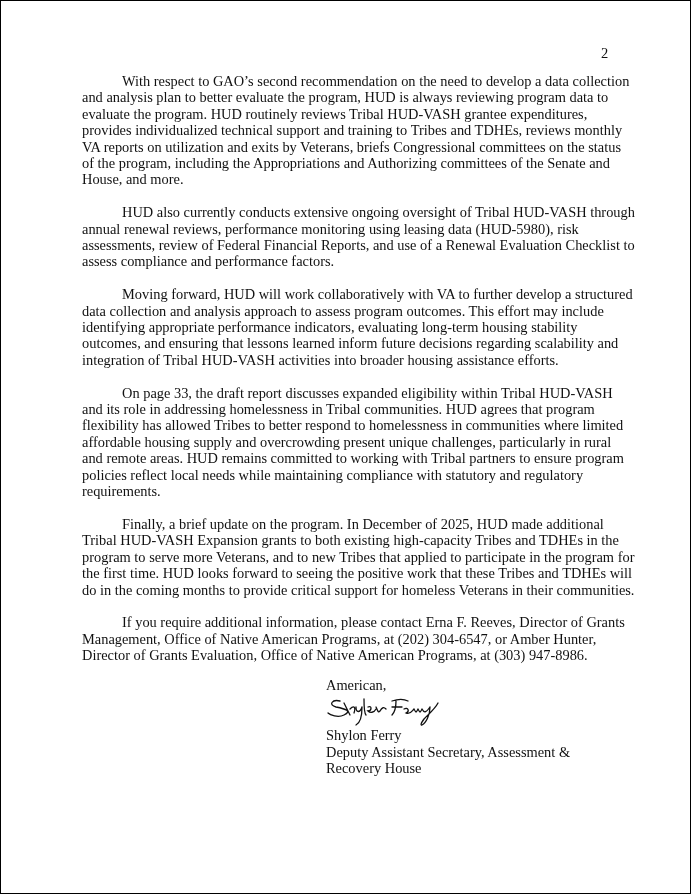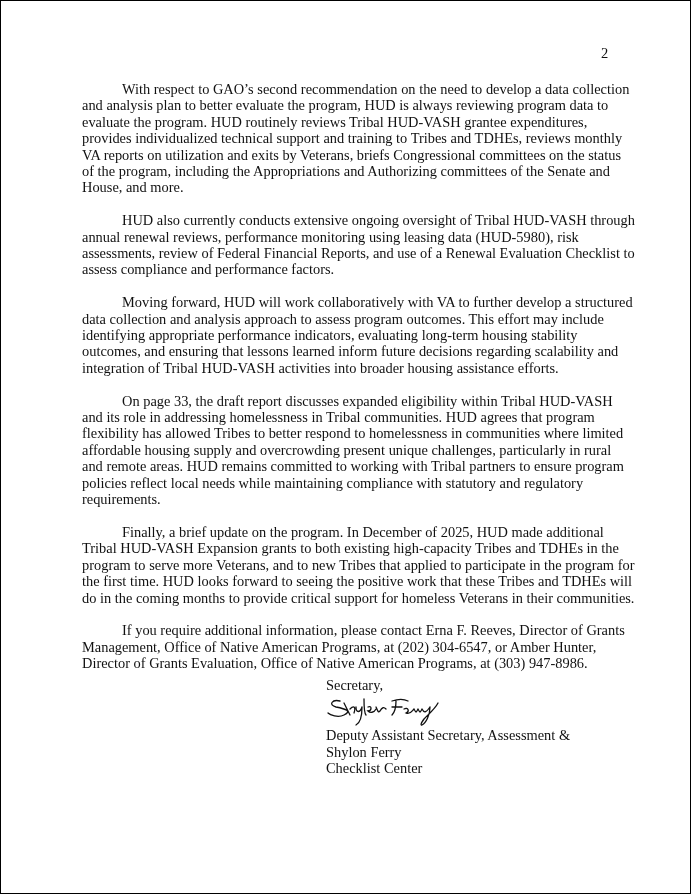--- a/index.html
+++ b/index.html
@@ -8,21 +8,21 @@
       position: absolute; left: 0; top: 0;
       width: 689px; height: 892px;
       border: 1px solid #000;
       background: #fff;
     }
     .page-number {
       position: absolute; top: 44px; left: 600px;
       font-family: "Liberation Serif", serif; font-size: 14.5px; color: #111;
     }
     .body {
-      position: absolute; left: 81px; top: 80px; width: 553px;
+      position: absolute; left: 81px; top: 72px; width: 553px;
       font-family: "Liberation Serif", serif; font-size: 14.4px;
       line-height: 16.4px; color: #111;
     }
     .para { margin: 0 0 16.4px 0; text-indent: 40px; text-align: left; }
     .closing {
       position: absolute; left: 325px; top: 676px;
       font-family: "Liberation Serif", serif; font-size: 14.4px;
       line-height: 16.4px; color: #111;
     }
     .sig {
@@ -39,22 +39,22 @@
   <div class="body">
     <p class="para">With respect to GAO’s second recommendation on the need to develop a data collection and analysis plan to better evaluate the program, HUD is always reviewing program data to evaluate the program. HUD routinely reviews Tribal HUD-VASH grantee expenditures, provides individualized technical support and training to Tribes and TDHEs, reviews monthly VA reports on utilization and exits by Veterans, briefs Congressional committees on the status of the program, including the Appropriations and Authorizing committees of the Senate and House, and more.</p>
     <p class="para">HUD also currently conducts extensive ongoing oversight of Tribal HUD-VASH through annual renewal reviews, performance monitoring using leasing data (HUD-5980), risk assessments, review of Federal Financial Reports, and use of a Renewal Evaluation Checklist to assess compliance and performance factors.</p>
     <p class="para">Moving forward, HUD will work collaboratively with VA to further develop a structured data collection and analysis approach to assess program outcomes. This effort may include identifying appropriate performance indicators, evaluating long-term housing stability outcomes, and ensuring that lessons learned inform future decisions regarding scalability and integration of Tribal HUD-VASH activities into broader housing assistance efforts.</p>
     <p class="para">On page 33, the draft report discusses expanded eligibility within Tribal HUD-VASH and its role in addressing homelessness in Tribal communities. HUD agrees that program flexibility has allowed Tribes to better respond to homelessness in communities where limited affordable housing supply and overcrowding present unique challenges, particularly in rural and remote areas. HUD remains committed to working with Tribal partners to ensure program policies reflect local needs while maintaining compliance with statutory and regulatory requirements.</p>
     <p class="para">Finally, a brief update on the program. In December of 2025, HUD made additional Tribal HUD-VASH Expansion grants to both existing high-capacity Tribes and TDHEs in the program to serve more Veterans, and to new Tribes that applied to participate in the program for the first time. HUD looks forward to seeing the positive work that these Tribes and TDHEs will do in the coming months to provide critical support for homeless Veterans in their communities.</p>
     <p class="para">If you require additional information, please contact Erna F. Reeves, Director of Grants Management, Office of Native American Programs, at (202) 304-6547, or Amber Hunter, Director of Grants Evaluation, Office of Native American Programs, at (303) 947-8986.</p>
   </div>
 
   <div class="closing">
-    <div>Secretary,</div>
+    <div>American,</div>
     <svg class="sig" viewBox="0 0 130 34">
       <path d="M14 8 C6 6, 2 12, 10 14 C20 16, 26 18, 18 22 C12 25, 4 22, 2 20 M18 10 C20 14, 22 18, 24 22 M24 16 C28 12, 30 14, 28 20 M30 14 C30 20, 34 20, 36 14 M36 14 C36 22, 34 30, 30 32 M38 6 C38 14, 38 20, 40 22 M42 14 C46 12, 46 18, 42 18 C44 20, 48 20, 50 16 M50 14 C52 18, 52 20, 54 18 C56 14, 58 14, 60 16" fill="none" stroke="#111" stroke-width="1.3" stroke-linecap="round"></path>
       <path d="M66 8 C72 6, 78 6, 82 8 M70 8 C70 14, 68 20, 66 22 M66 14 L76 14 M78 16 C82 14, 84 18, 80 20 C84 22, 86 18, 88 16 M88 16 C90 20, 90 20, 92 16 M92 16 C94 20, 94 20, 96 16 M96 16 C98 20, 100 20, 104 14 M104 14 C104 22, 100 30, 96 32 C94 33, 95 28, 102 22 C106 18, 110 14, 112 10" fill="none" stroke="#111" stroke-width="1.3" stroke-linecap="round"></path>
     </svg>
+    <div>Shylon Ferry</div>
     <div>Deputy Assistant Secretary, Assessment &amp;</div>
-    <div>Shylon Ferry</div>
-    <div>Checklist Center</div>
+    <div>Recovery House</div>
   </div>
 </div>
 
 </body></html>

